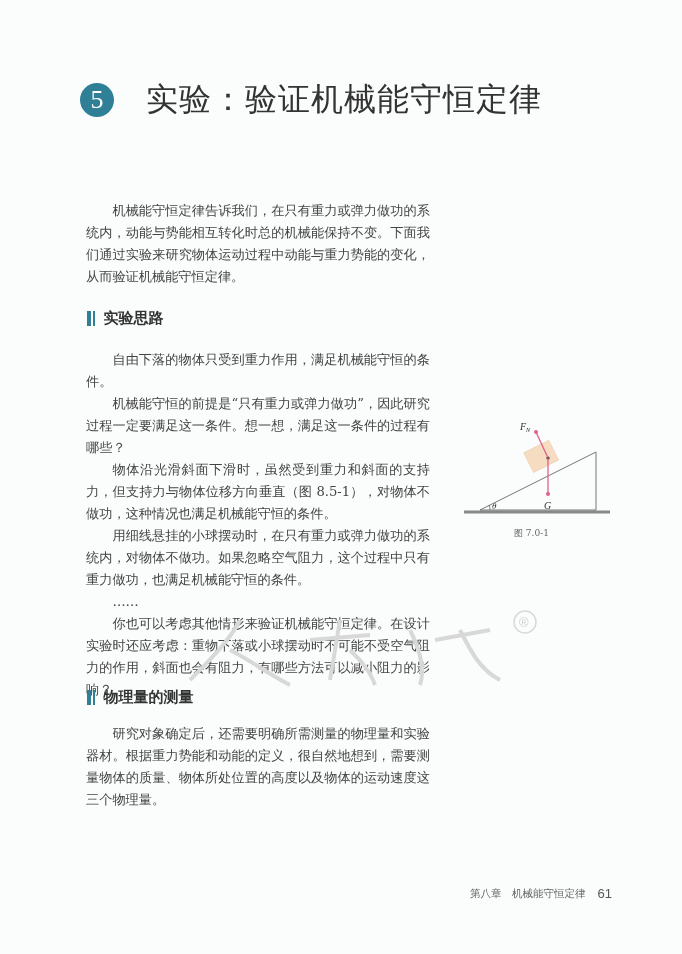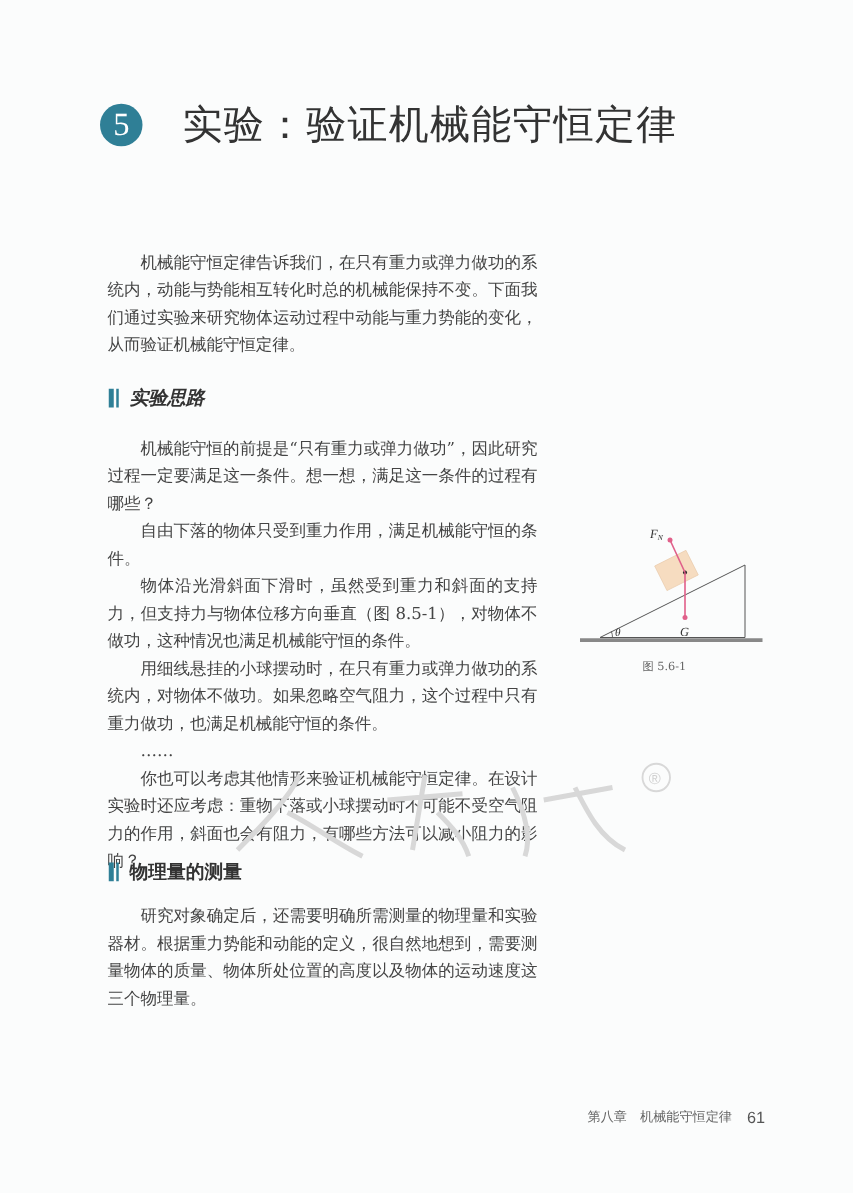--- a/index.html
+++ b/index.html
@@ -28,29 +28,29 @@
 
 <div class="title-row">
   <div class="badge">5</div>
   <h1 class="title" style="margin:0 0 0 32px;">实验：验证机械能守恒定律</h1>
 </div>
 
 <div class="para" style="top:200px;">
   <p>机械能守恒定律告诉我们，在只有重力或弹力做功的系统内，动能与势能相互转化时总的机械能保持不变。下面我们通过实验来研究物体运动过程中动能与重力势能的变化，从而验证机械能守恒定律。</p>
 </div>
 
-<div class="section" style="top:309px;font-style:italic;">
+<div class="section" style="top:309px;">
   <span class="bar"></span>
     <span class="bar2"></span>
   <span class="section-title">实验思路</span>
 </div>
 
 <div class="para" style="top:349px;">
+  <p>自由下落的物体只受到重力作用，满足机械能守恒的条件。</p>
   <p>机械能守恒的前提是“只有重力或弹力做功”，因此研究过程一定要满足这一条件。想一想，满足这一条件的过程有哪些？</p>
-  <p>自由下落的物体只受到重力作用，满足机械能守恒的条件。</p>
   <p>物体沿光滑斜面下滑时，虽然受到重力和斜面的支持力，但支持力与物体位移方向垂直（图 8.5-1），对物体不做功，这种情况也满足机械能守恒的条件。</p>
   <p>用细线悬挂的小球摆动时，在只有重力或弹力做功的系统内，对物体不做功。如果忽略空气阻力，这个过程中只有重力做功，也满足机械能守恒的条件。</p>
   <p>……</p>
   <p>你也可以考虑其他情形来验证机械能守恒定律。在设计实验时还应考虑：重物下落或小球摆动时不可能不受空气阻力的作用，斜面也会有阻力，有哪些方法可以减小阻力的影响？</p>
 </div>
 
 <div class="section" style="top:688px;">
   <span class="bar"></span>
     <span class="bar2"></span>
   <span class="section-title">物理量的测量</span>
@@ -69,21 +69,21 @@
   </g>
   <circle cx="86" cy="38" r="1.6" fill="#222"></circle>
   <line x1="86" y1="38" x2="74" y2="12" stroke="#e0608a" stroke-width="1.3"></line>
   <circle cx="74" cy="12" r="2" fill="#e0608a"></circle>
   <line x1="86" y1="38" x2="86" y2="74" stroke="#e0608a" stroke-width="1.3"></line>
   <circle cx="86" cy="74" r="2" fill="#e0608a"></circle>
   <text x="58" y="10" font-family="Liberation Serif, serif" font-style="italic" font-size="10" fill="#333"><tspan>F</tspan><tspan font-size="6" dy="2">N</tspan></text>
   <text x="82" y="89" font-family="Liberation Serif, serif" font-style="italic" font-size="10" fill="#333">G</text>
   <text x="30" y="89" font-family="Liberation Serif, serif" font-style="italic" font-size="9" fill="#333">θ</text>
 </svg>
-<div class="caption">图 5.6-1</div>
+<div class="caption">图 7.0-1</div>
 
 <svg class="watermark" viewBox="0 0 380 90">
   <path d="M20,80 C40,60 60,40 70,20 M60,50 C80,60 100,75 120,85" stroke="#d8d8d8" stroke-width="4" fill="none"></path>
   <path d="M140,40 L200,35 M170,20 L160,80 M180,50 C190,60 200,70 205,85" stroke="#d8d8d8" stroke-width="4" fill="none"></path>
   <path d="M240,30 C250,50 255,70 250,85 M265,40 L320,30 M290,30 C300,50 310,70 330,80" stroke="#d8d8d8" stroke-width="4" fill="none"></path>
   <circle cx="355" cy="22" r="11" fill="none" stroke="#d8d8d8" stroke-width="1.5"></circle>
   <text x="349" y="27" font-family="Liberation Sans, sans-serif" font-size="13" fill="#d0d0d0">®</text>
 </svg>
 
 <div class="footer">

